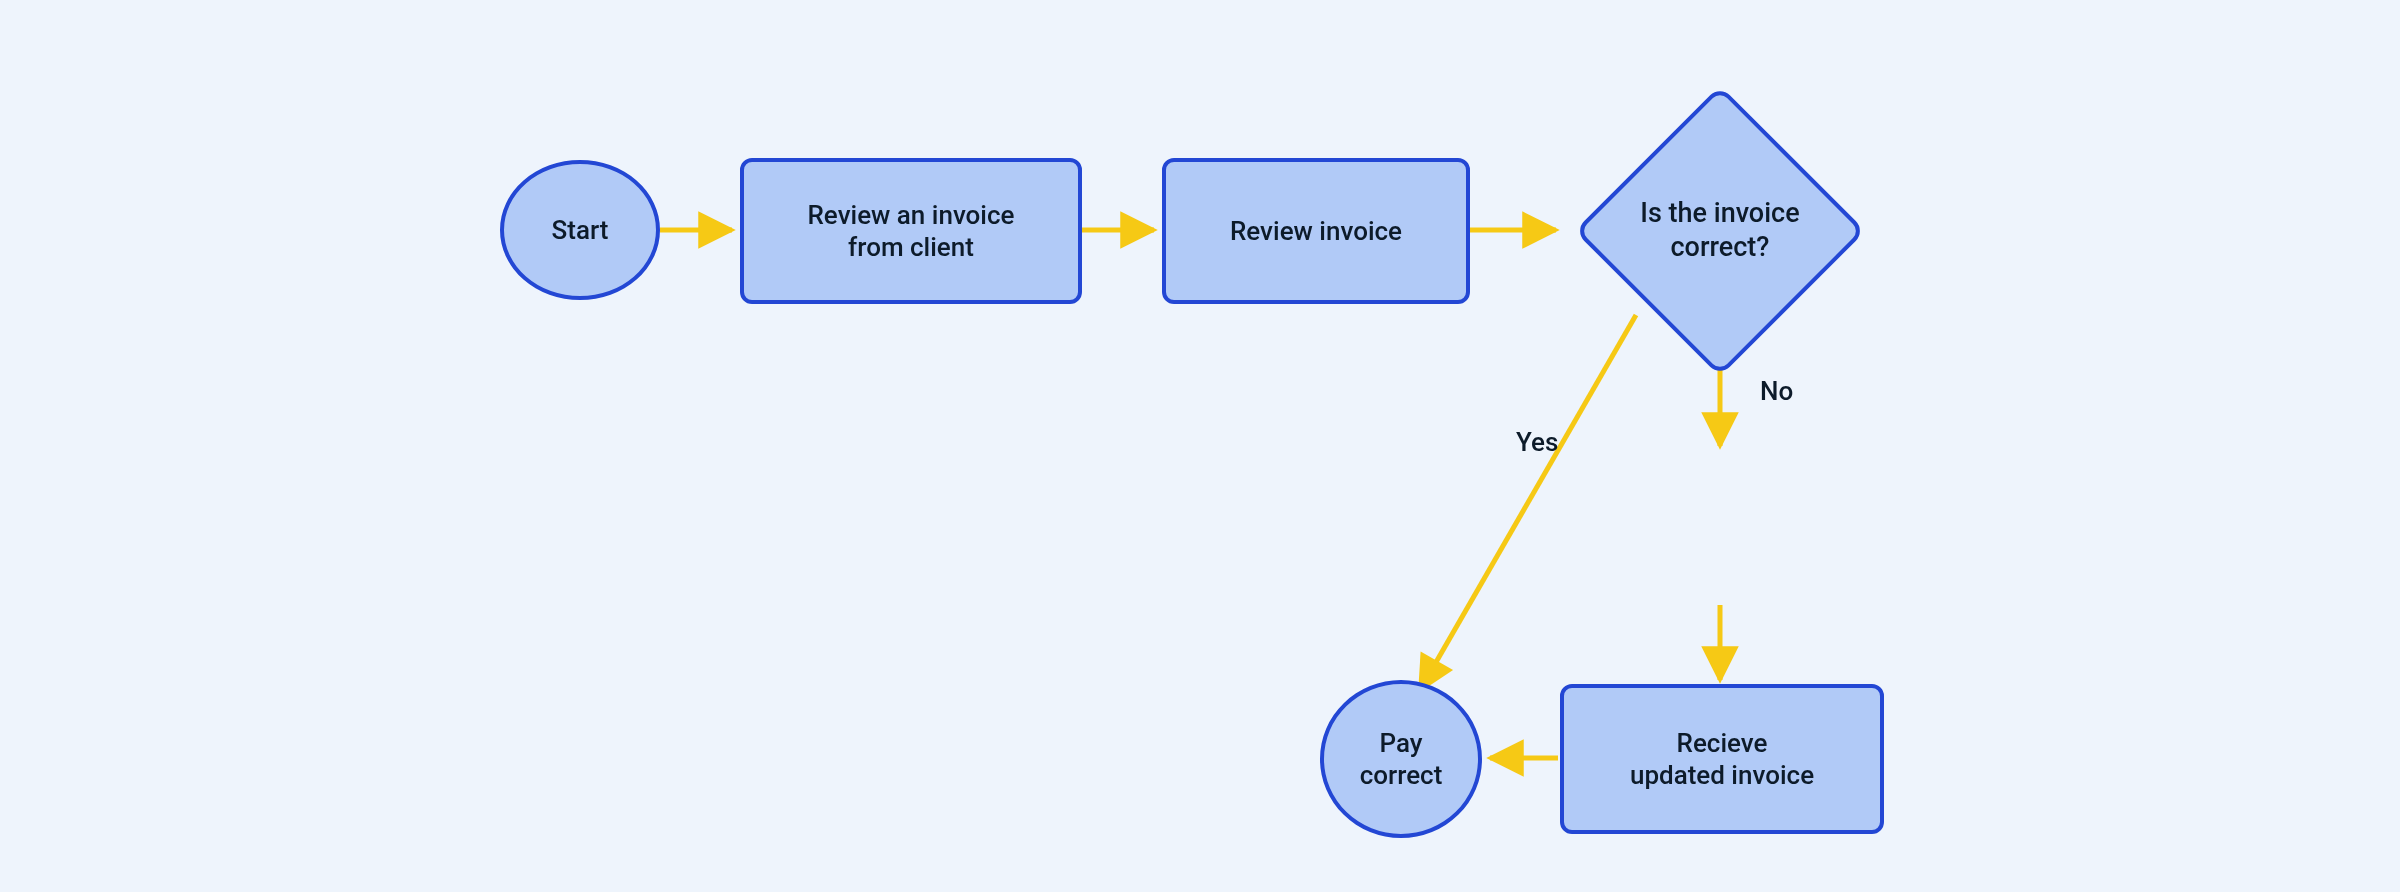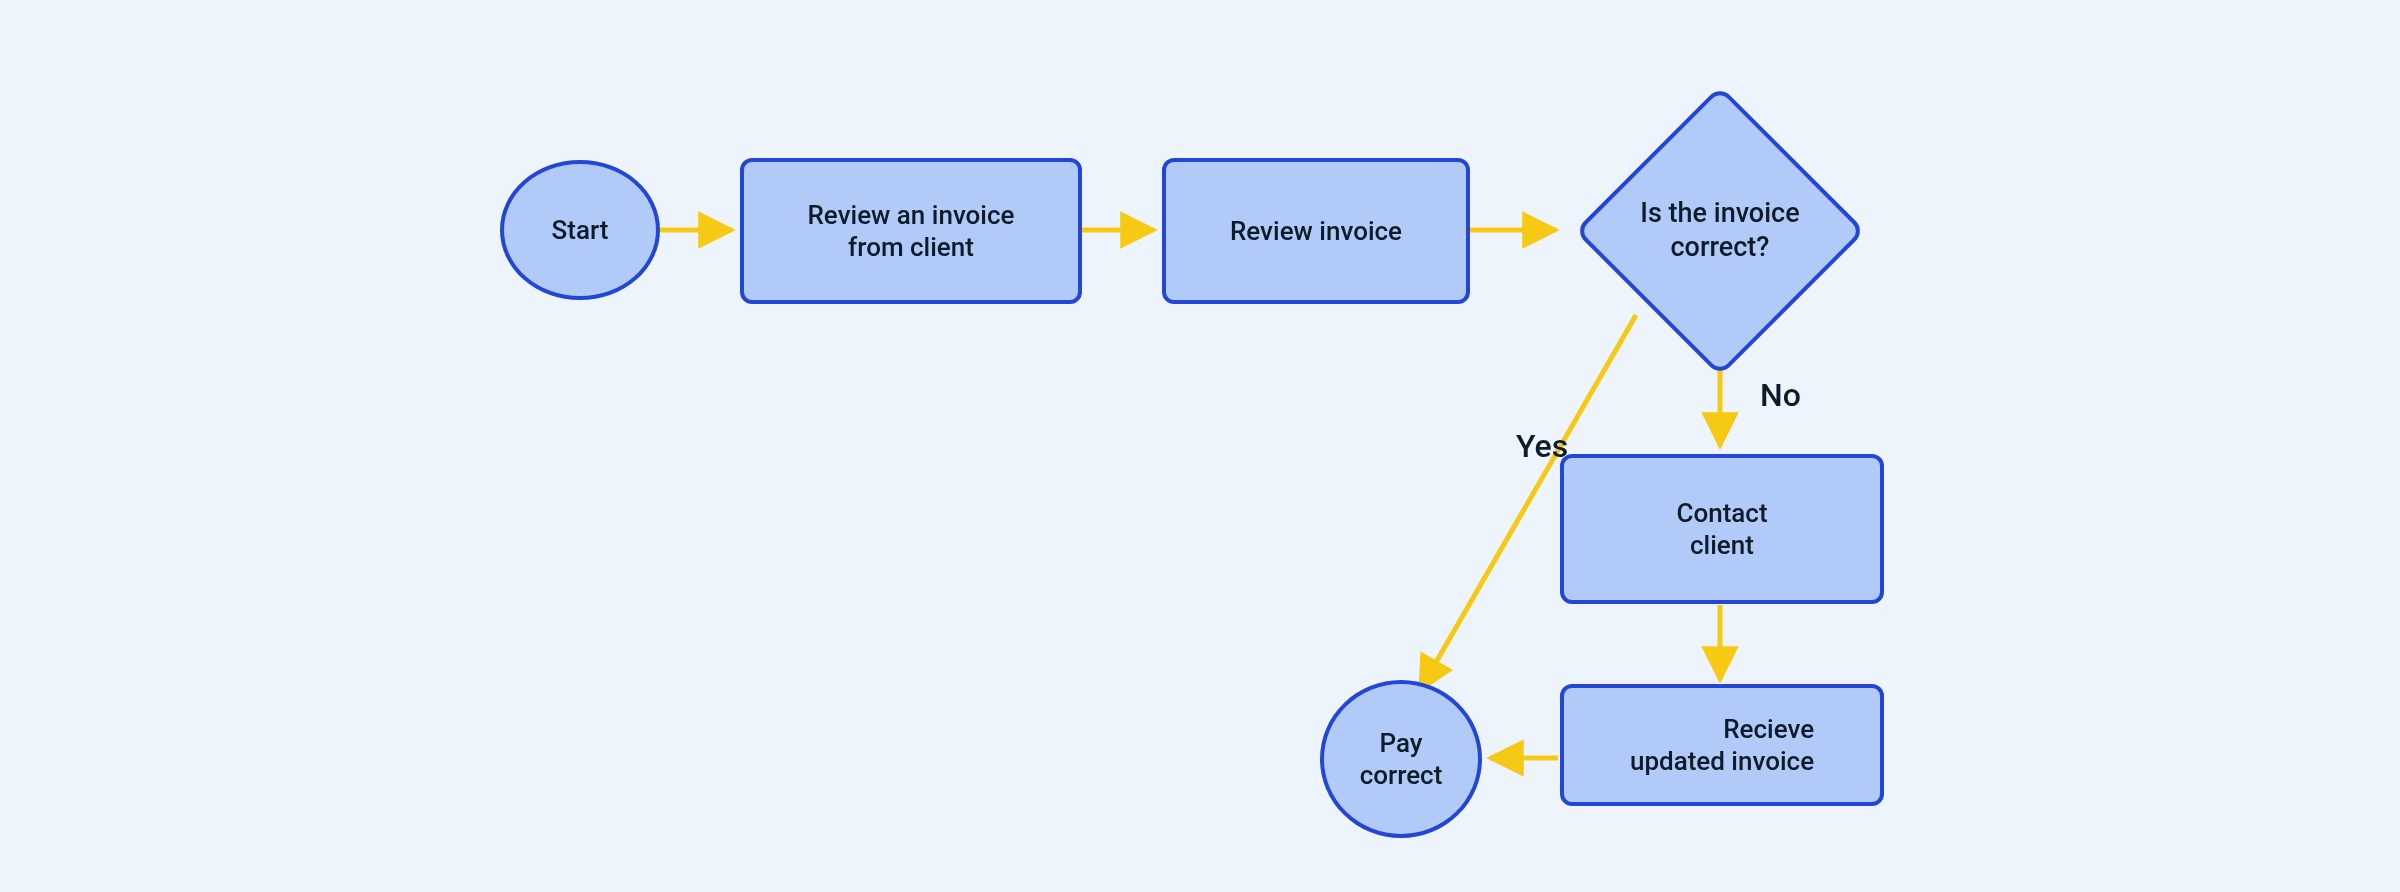--- a/index.html
+++ b/index.html
@@ -51,21 +51,21 @@
     text-align: center;
     color: #0d1b2a;
     font-size: 27px;
     font-weight: 500;
     line-height: 1.25;
     max-width: 210px;
   }
   .edge-label {
     position: absolute;
     color: #0d1b2a;
-    font-size: 32px;
+    font-size: 26px;
     font-weight: 500;
   }
   svg.arrows {
     position: absolute;
     left: 0;
     top: 0;
     width: 2400px;
     height: 892px;
     pointer-events: none;
   }
@@ -109,26 +109,22 @@
     <span style="white-space:pre-line;">Review an invoice
 from client</span>
   </div>
 
   <div class="diamond-wrap" style="left:1560px; top:96px; width:320px; height:270px;">
     <div class="diamond-shape" style="width:198px; height:198px;"></div>
     <div class="diamond-label" style="white-space:pre-line;">Is the invoice
 correct?</div>
   </div>
 
-  <div class="node rect" style="left:1560px; top:454px; width:324px; height:150px;">
-    <span style="white-space:pre-line;">Contact
-client</span>
-  </div>
 
-  <div class="node rect" style="left:1560px; top:684px; width:324px; height:122px;text-align:right;">
+  <div class="node rect" style="left:1560px; top:684px; width:324px; height:150px;">
     <span style="white-space:pre-line;">Recieve
 updated invoice</span>
   </div>
 
   <div class="node ellipse" style="left:1320px; top:680px; width:162px; height:158px;">
     <span style="white-space:pre-line;">Pay
 correct</span>
   </div>
 
   <div class="edge-label" style="left:1468px; top:427px;margin-left:48px;">Yes</div>

